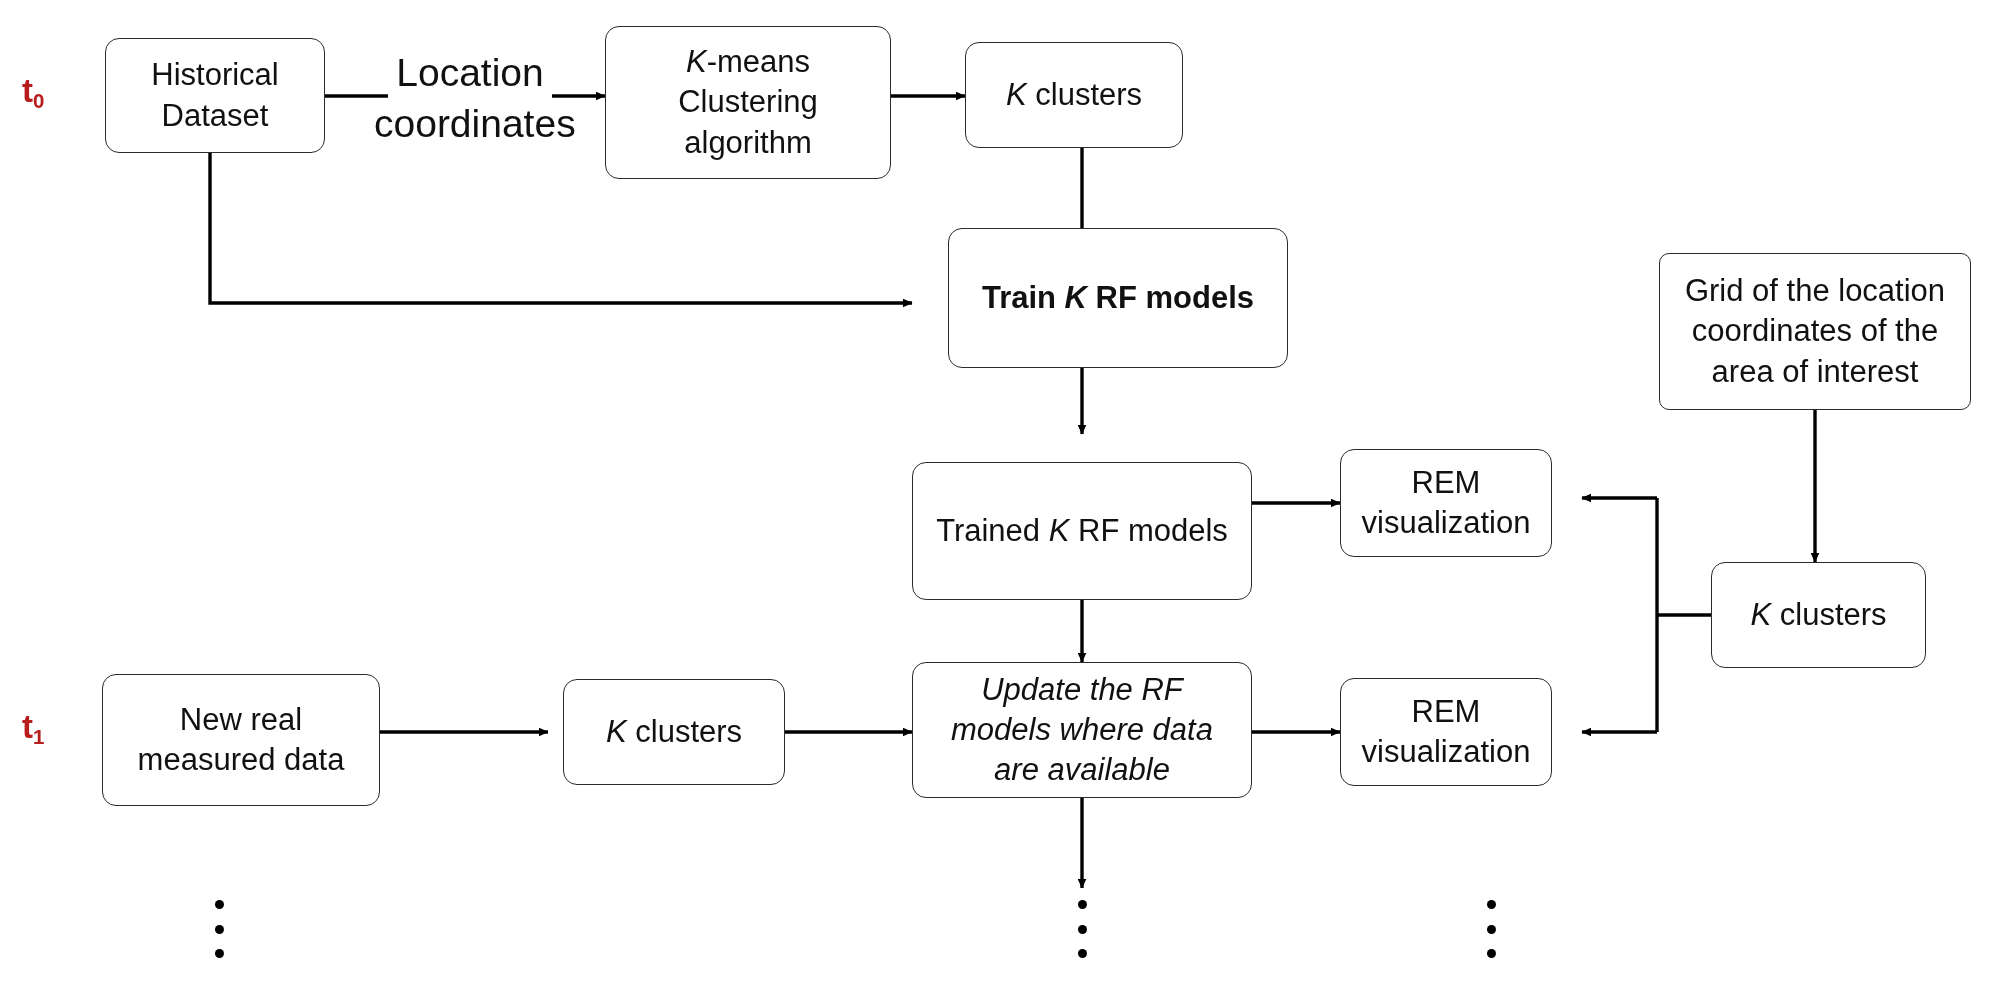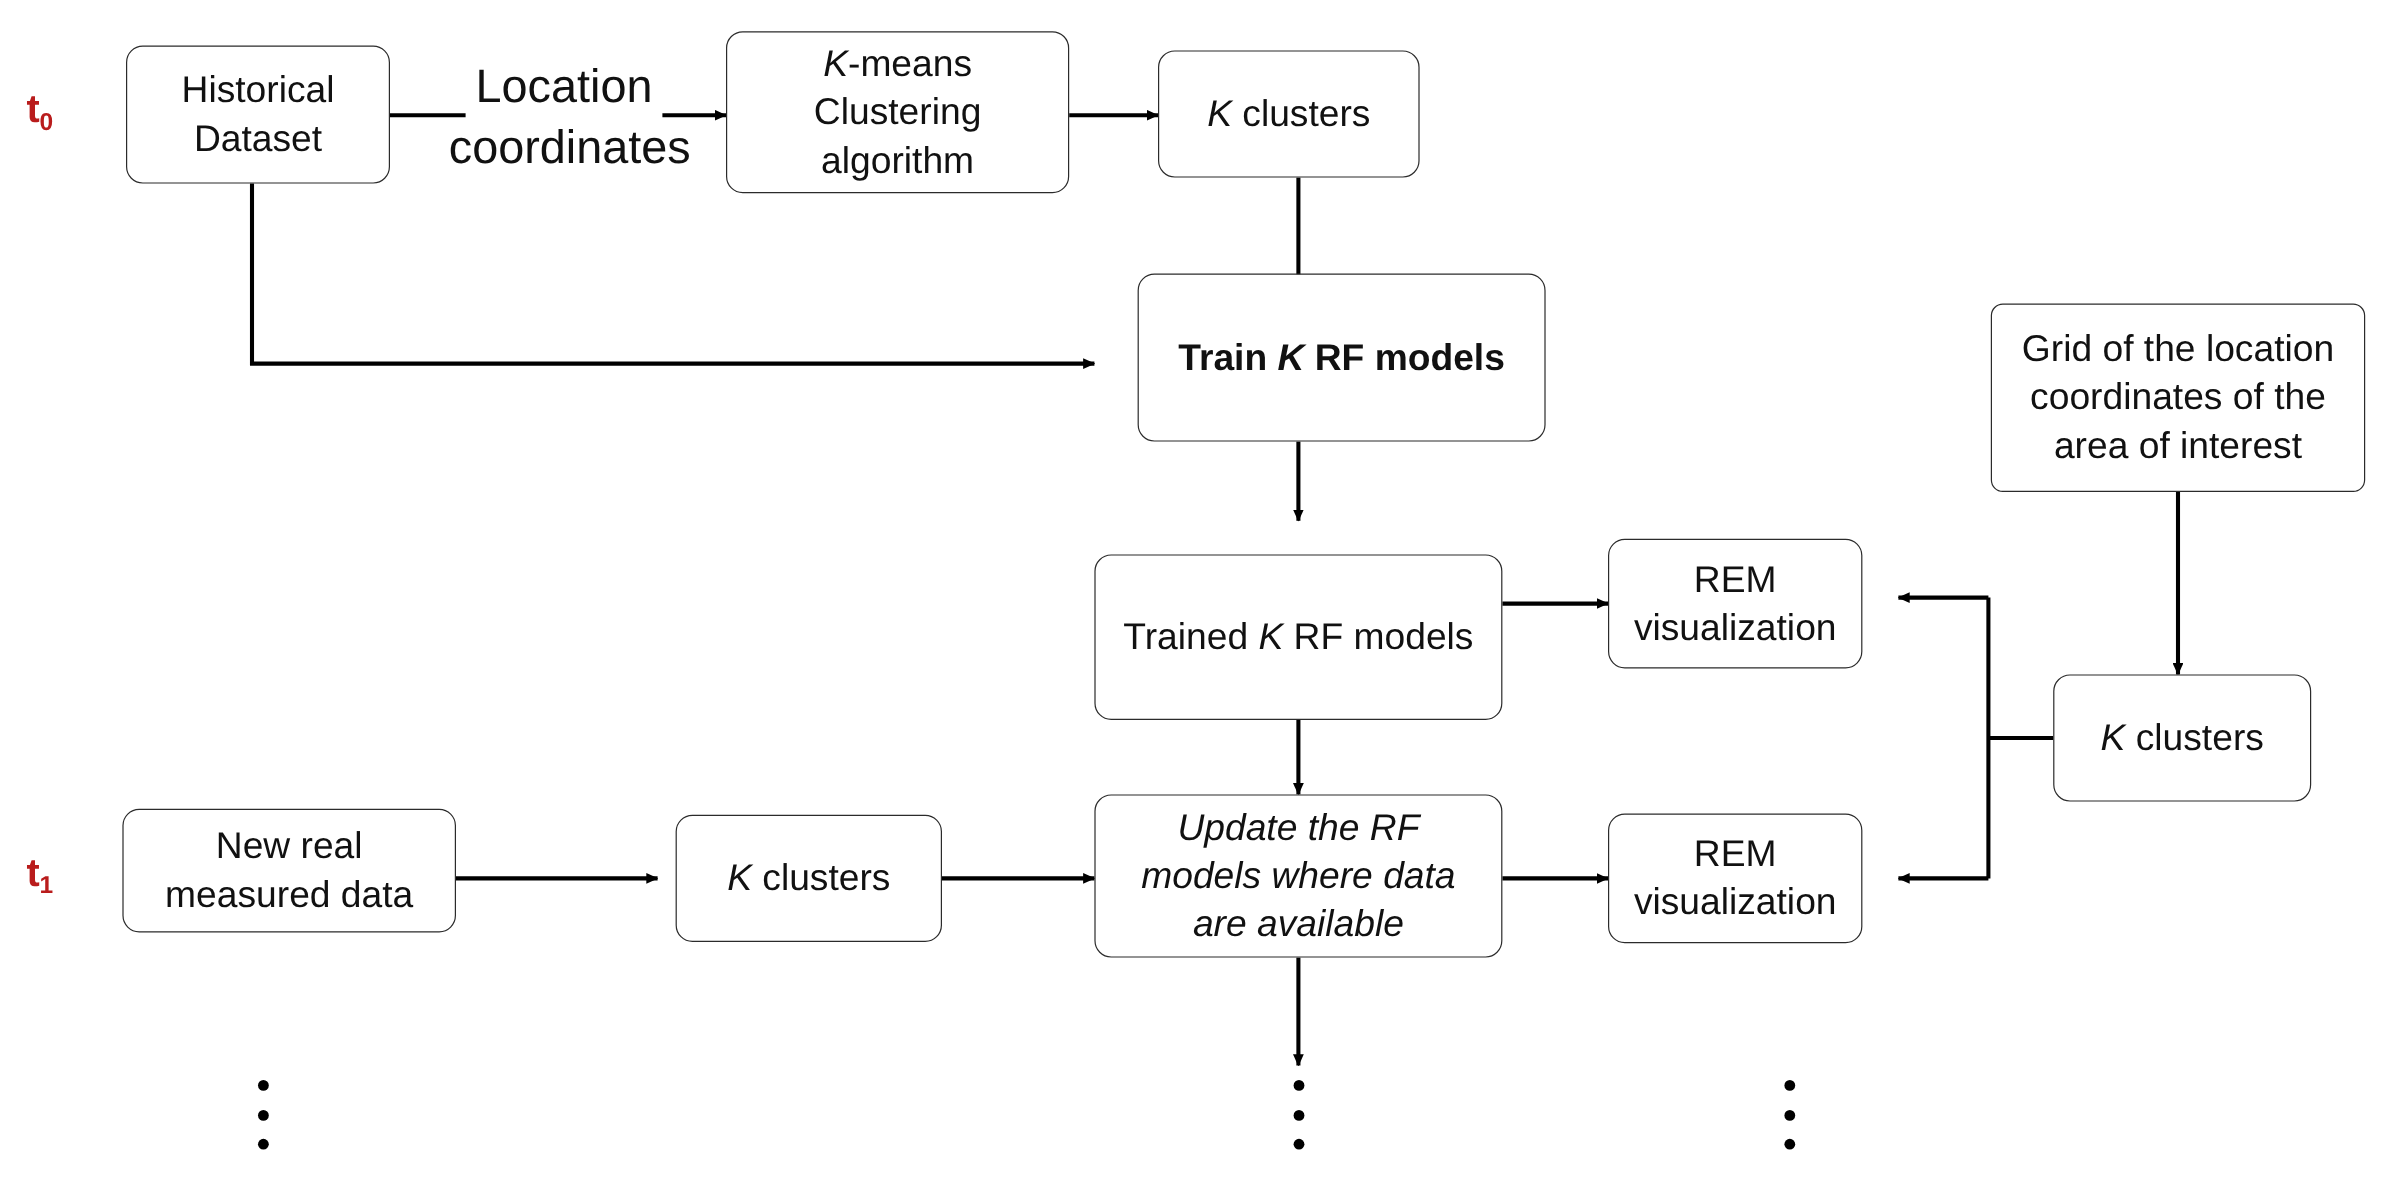--- a/index.html
+++ b/index.html
@@ -139,21 +139,21 @@
     <span>t</span><sub>1</sub>
   </div>
 
   <div class="node" style="left:105px; top:38px; width:220px; height:115px;">
     <span class="txt"><span>Historical</span><br><span>Dataset</span></span>
   </div>
 
   <div class="edgelabel" style="left:374px; top:48px; width:192px;"><span>Location
 coordinates</span></div>
 
-  <div class="node" style="left:605px; top:26px; width:286px; height:135px;">
+  <div class="node" style="left:605px; top:26px; width:286px; height:153px;">
     <span class="txt"><span class="ital">K</span><span>-means</span><br><span>Clustering</span><br><span>algorithm</span></span>
   </div>
 
   <div class="node" style="left:965px; top:42px; width:218px; height:106px;">
     <span class="txt"><span class="ital">K</span> <span>clusters</span></span>
   </div>
 
   <div class="node" style="left:948px; top:228px; width:340px; height:140px;font-weight:bold;">
     <span class="txt"><span>Train </span><span class="ital">K</span><span> RF models</span></span>
   </div>
@@ -167,21 +167,21 @@
   </div>
 
   <div class="node" style="left:1659px; top:253px; width:312px; height:157px; border-radius:10px;">
     <span class="txt"><span>Grid of the location</span><br><span>coordinates of the</span><br><span>area of interest</span></span>
   </div>
 
   <div class="node" style="left:1711px; top:562px; width:215px; height:106px;">
     <span class="txt"><span class="ital">K</span> <span>clusters</span></span>
   </div>
 
-  <div class="node" style="left:102px; top:674px; width:278px; height:103px;">
+  <div class="node" style="left:102px; top:674px; width:278px; height:132px;">
     <span class="txt"><span>New real</span><br><span>measured data</span></span>
   </div>
 
   <div class="node" style="left:563px; top:679px; width:222px; height:106px;">
     <span class="txt"><span class="ital">K</span> <span>clusters</span></span>
   </div>
 
   <div class="node" style="left:912px; top:662px; width:340px; height:136px;font-style:italic;">
     <span class="txt"><span>Update the RF</span><br><span>models where data</span><br><span>are available</span></span>
   </div>

